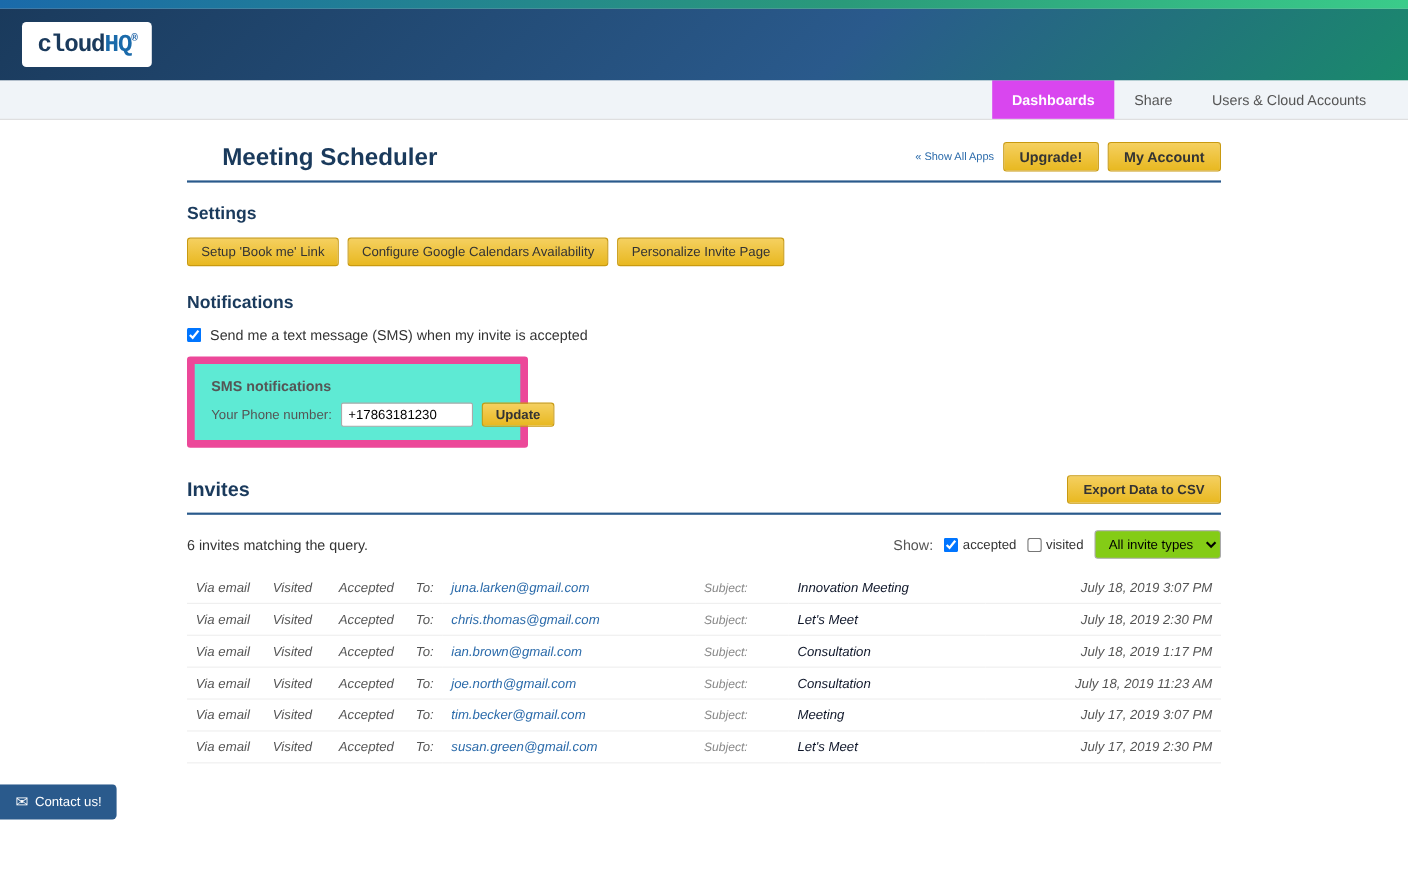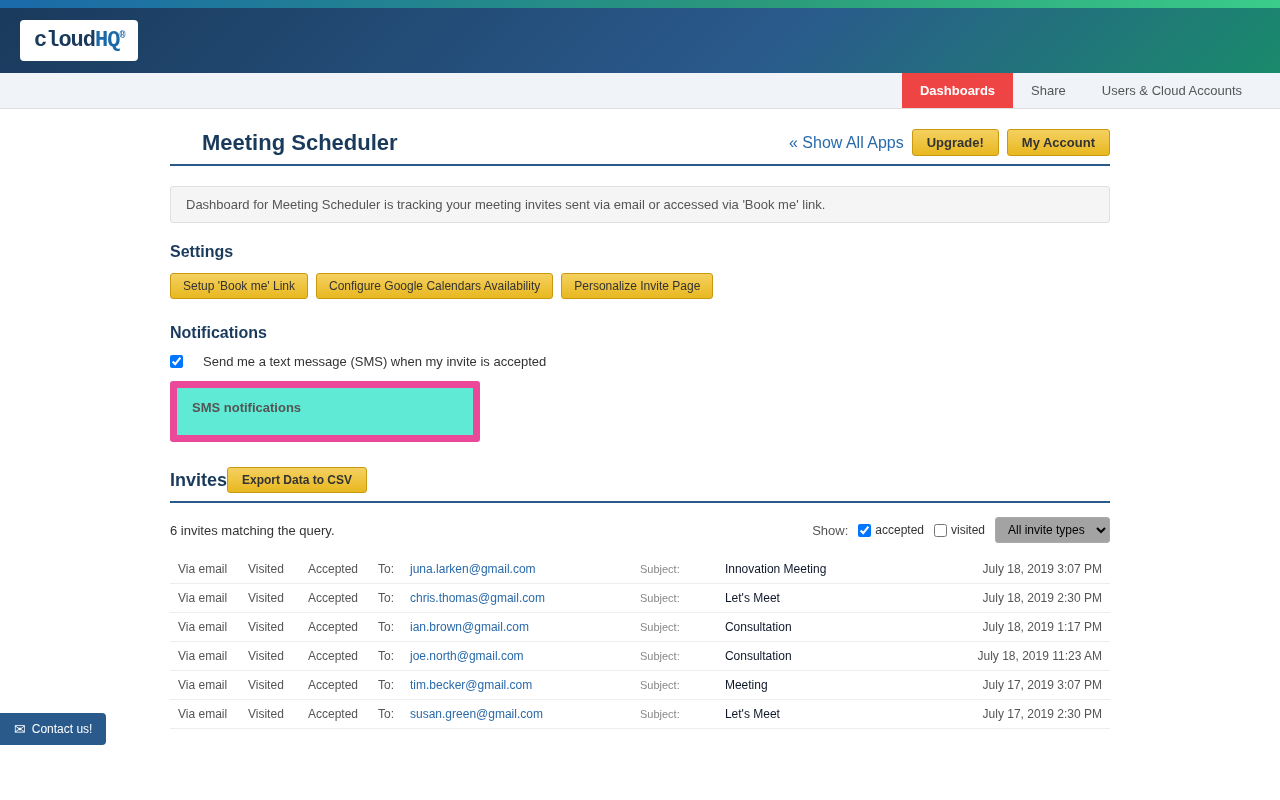--- a/index.html
+++ b/index.html
@@ -37,21 +37,21 @@
     .nav-tab {
       padding: 10px 18px;
       font-size: 13px;
       cursor: pointer;
       border: none;
       background: none;
       color: #555;
       text-decoration: none;
     }
     .nav-tab.active {
-      background: #ef4444;
+      background: #d946ef;
       color: #fff;
       font-weight: bold;
     }
 
     
     .main-content {
       max-width: 980px;
       margin: 0 auto;
       padding: 20px 20px 40px;
     }
@@ -72,21 +72,21 @@
       margin-left: 32px;
     }
     .page-header-actions {
       display: flex;
       gap: 8px;
       align-items: center;
     }
     .link-btn {
       color: #2a6aaa;
       text-decoration: none;
-      font-size: 16px;
+      font-size: 10px;
       cursor: pointer;
     }
     .btn-yellow {
       background: linear-gradient(180deg, #f5d060 0%, #e8b820 100%);
       border: 1px solid #c99a10;
       color: #333;
       padding: 5px 14px;
       border-radius: 3px;
       cursor: pointer;
       font-size: 13px;
@@ -130,21 +130,21 @@
       font-size: 12px;
     }
 
     
     .notifications-section {
       margin-bottom: 25px;
     }
     .checkbox-row {
       display: flex;
       align-items: center;
-      gap: 20px;
+      gap: 8px;
       margin-bottom: 12px;
       font-size: 13px;
     }
     .sms-box {
       border: 7px solid #ec4899;
       border-radius: 3px;
       padding: 12px 15px;
       background: #5eead4;
       display: inline-block;
       width: 310px;
@@ -181,20 +181,21 @@
       cursor: pointer;
       font-size: 12px;
       font-weight: bold;
     }
 
     
     .invites-section { margin-bottom: 30px; }
     .invites-header {
       display: flex;
       align-items: center;
+      justify-content: space-between;
       border-bottom: 2px solid #2a5a8c;
       padding-bottom: 8px;
       margin-bottom: 14px;
     }
     .invites-title {
       font-size: 18px;
       font-weight: bold;
       color: #1a3a5c;
     }
     .btn-export {
@@ -231,28 +232,29 @@
       display: flex;
       align-items: center;
       gap: 4px;
       font-size: 12px;
     }
     .filter-select {
       border: 1px solid #aaa;
       border-radius: 3px;
       padding: 4px 8px;
       font-size: 12px;
-      background: #a3a3a3;
+      background: #84cc16;
       cursor: pointer;
     }
 
     
     .invites-table {
       width: 100%;
       border-collapse: collapse;
+      font-style: italic;
     }
     .invites-table tr {
       border-bottom: 1px solid #eee;
     }
     .invites-table td {
       padding: 7px 8px;
       font-size: 12px;
       color: #555;
       vertical-align: middle;
     }
@@ -314,39 +316,43 @@
 
   <div class="page-header">
     <div class="page-title">Meeting Scheduler</div>
     <div class="page-header-actions">
       <a class="link-btn">« Show All Apps</a>
       <button class="btn-yellow">Upgrade!</button>
       <button class="btn-yellow">My Account</button>
     </div>
   </div>
 
-  <div class="description">Dashboard for Meeting Scheduler is tracking your meeting invites sent via email or accessed via 'Book me' link.</div>
 
   <div class="settings-section">
     <div class="section-title">Settings</div>
     <div class="settings-buttons">
       <button class="btn-outline-yellow">Setup 'Book me' Link</button>
       <button class="btn-outline-yellow">Configure Google Calendars Availability</button>
       <button class="btn-outline-yellow">Personalize Invite Page</button>
     </div>
   </div>
 
   <div class="notifications-section">
     <div class="section-title">Notifications</div>
     <div class="checkbox-row">
       <input type="checkbox" checked="" id="sms-check" style="">
       <label for="sms-check">Send me a text message (SMS) when my invite is accepted</label>
     </div>
     <div class="sms-box">
       <div class="sms-title">SMS notifications</div>
+      <div class="sms-row">
+        <span class="sms-label">Your Phone number:</span>
+        <input type="text" class="sms-input" value="+17863181230" style="">
+        <button class="btn-update">Update</button>
+      </div>
     </div>
   </div>
 
   <div class="invites-section">
     <div class="invites-header">
       <div class="invites-title">Invites</div>
       <button class="btn-export">Export Data to CSV</button>
     </div>
 
     <div class="filter-row">

